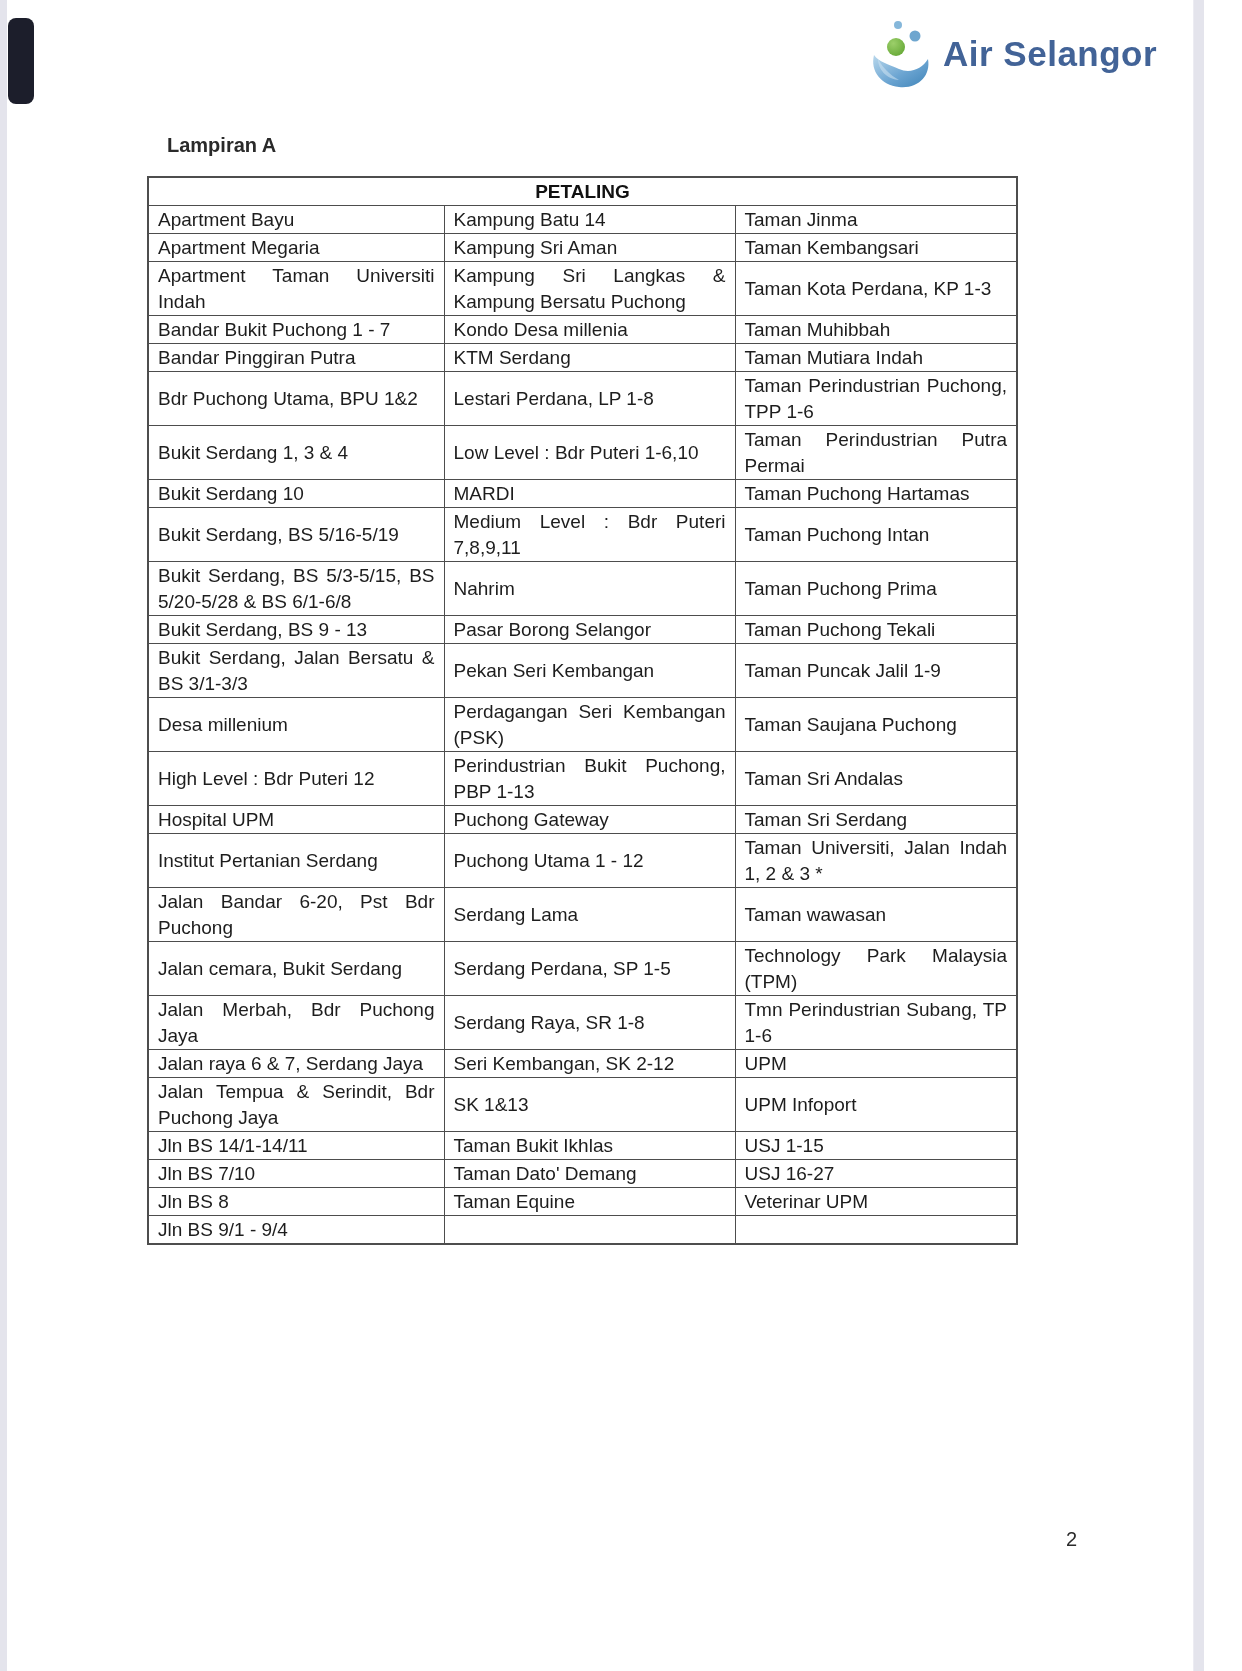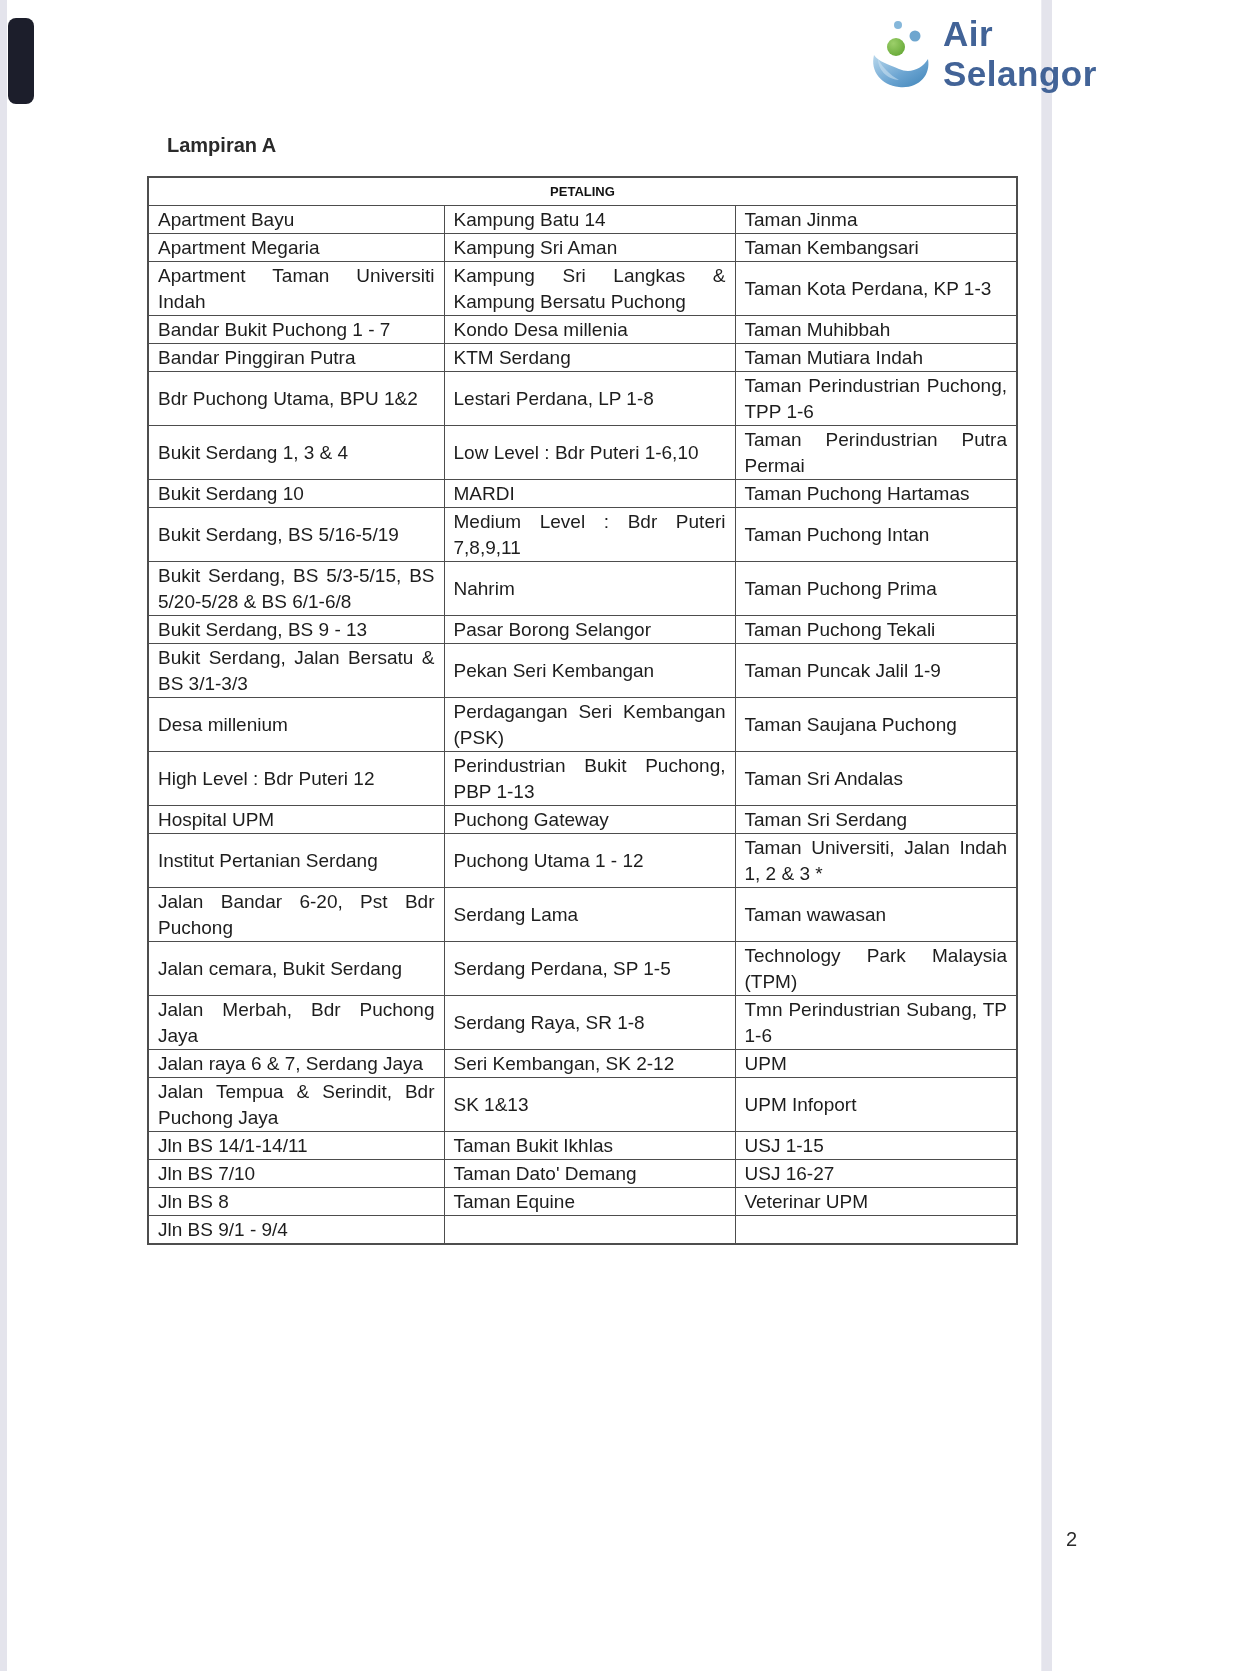--- a/index.html
+++ b/index.html
@@ -1,21 +1,21 @@
 <!DOCTYPE html>
 <html><head>
 <meta charset="utf-8">
 <style>
   html,body{margin:0;padding:0;}
   body{
     width:1242px;height:1671px;background:#ffffff;
     font-family:"Liberation Sans", sans-serif;
     color:#1d1d1d;overflow:hidden;
   }
-  .page{position:relative;width:1052px;height:1671px;background:#ffffff;}
+  .page{position:relative;width:1204px;height:1671px;background:#ffffff;}
 
   
   .track-left{position:absolute;left:0;top:0;width:7px;height:1671px;background:#e4e4ec;}
   .track-right{position:absolute;right:0;top:0;width:10px;height:1671px;background:#e4e4ec;border-left:1px solid #ececf2;}
   .scroll-thumb{position:absolute;left:8px;top:18px;width:26px;height:86px;border-radius:8px;background:#1c1e2b;}
 
   
   .logo{position:absolute;left:868px;top:16px;display:flex;align-items:center;height:76px;}
   .logo svg{display:block;}
   .logo-text{font-size:35px;font-weight:bold;color:#426397;margin-left:9px;letter-spacing:0.5px;}
@@ -30,21 +30,21 @@
     font-size:19px;line-height:26px;color:#1d1d1d;
   }
   table.areas th, table.areas td{
     border:1.5px solid #4d4d4d;
     padding:0.5px 9px;
     vertical-align:middle;
     overflow:hidden;
   }
   table.areas{border:2px solid #4d4d4d;}
   table.areas th{
-    font-size:13px;font-weight:bold;text-align:center;line-height:27px;padding:0 19px;color:#111;
+    font-size:19px;font-weight:bold;text-align:center;line-height:27px;padding:0 19px;color:#111;
   }
   table.areas td{text-align:justify;}
   col.c1{width:296px;} col.c2{width:291px;} col.c3{width:282px;}
 
   .page-number{position:absolute;left:1066px;top:1528px;font-size:20px;color:#2b2b2b;}
 </style>
 </head>
 <body>
 
 <div class="page">

